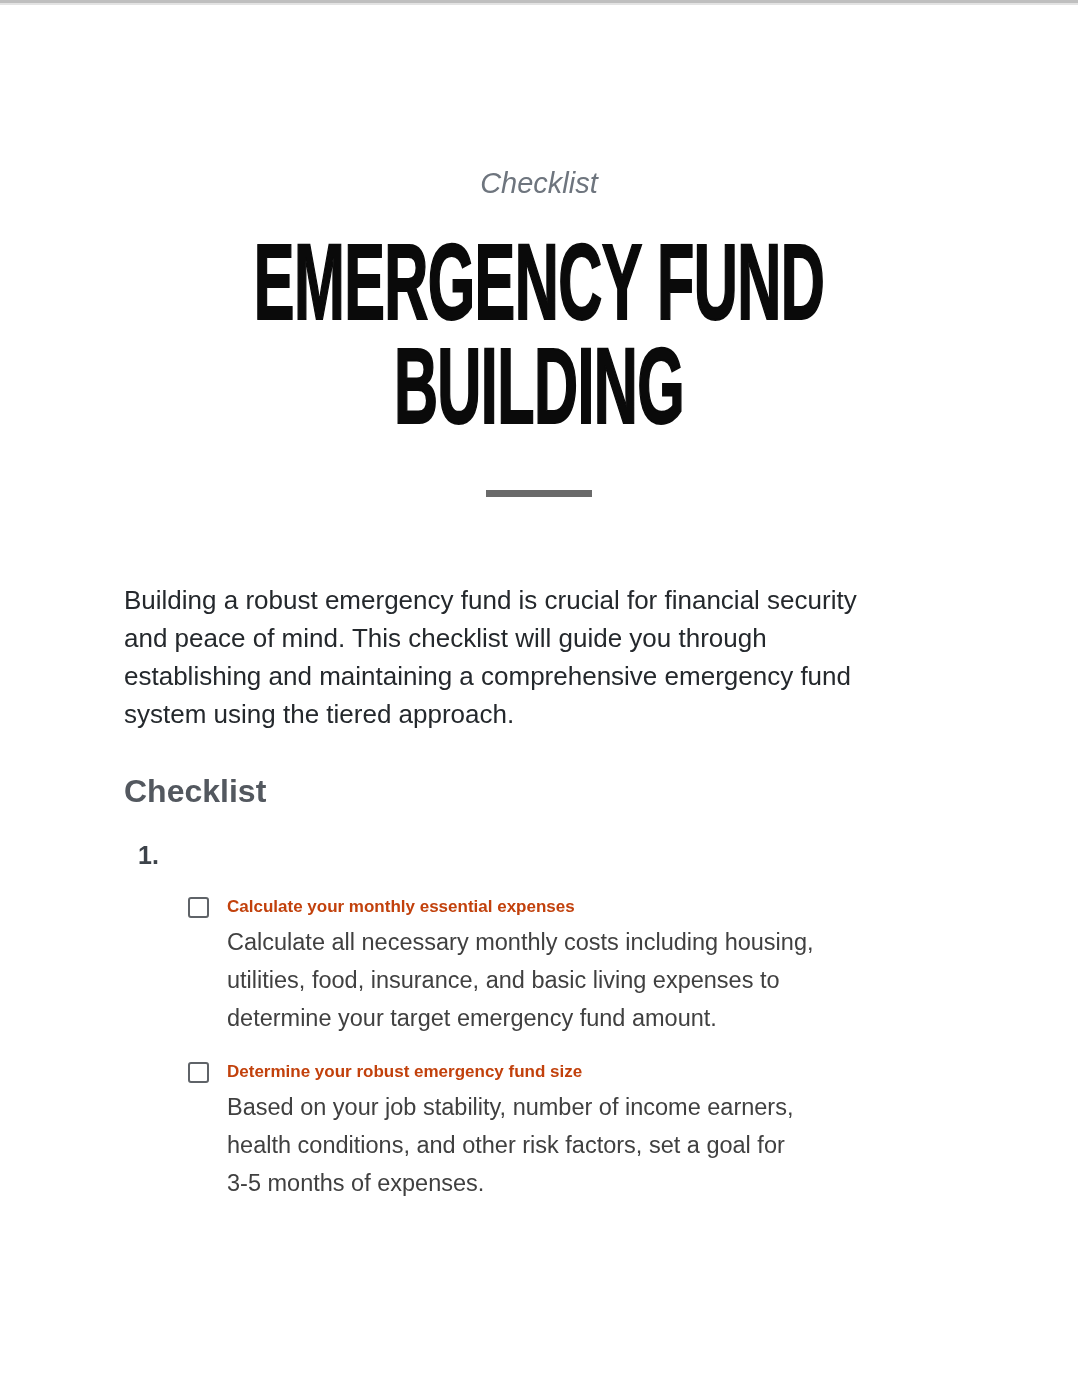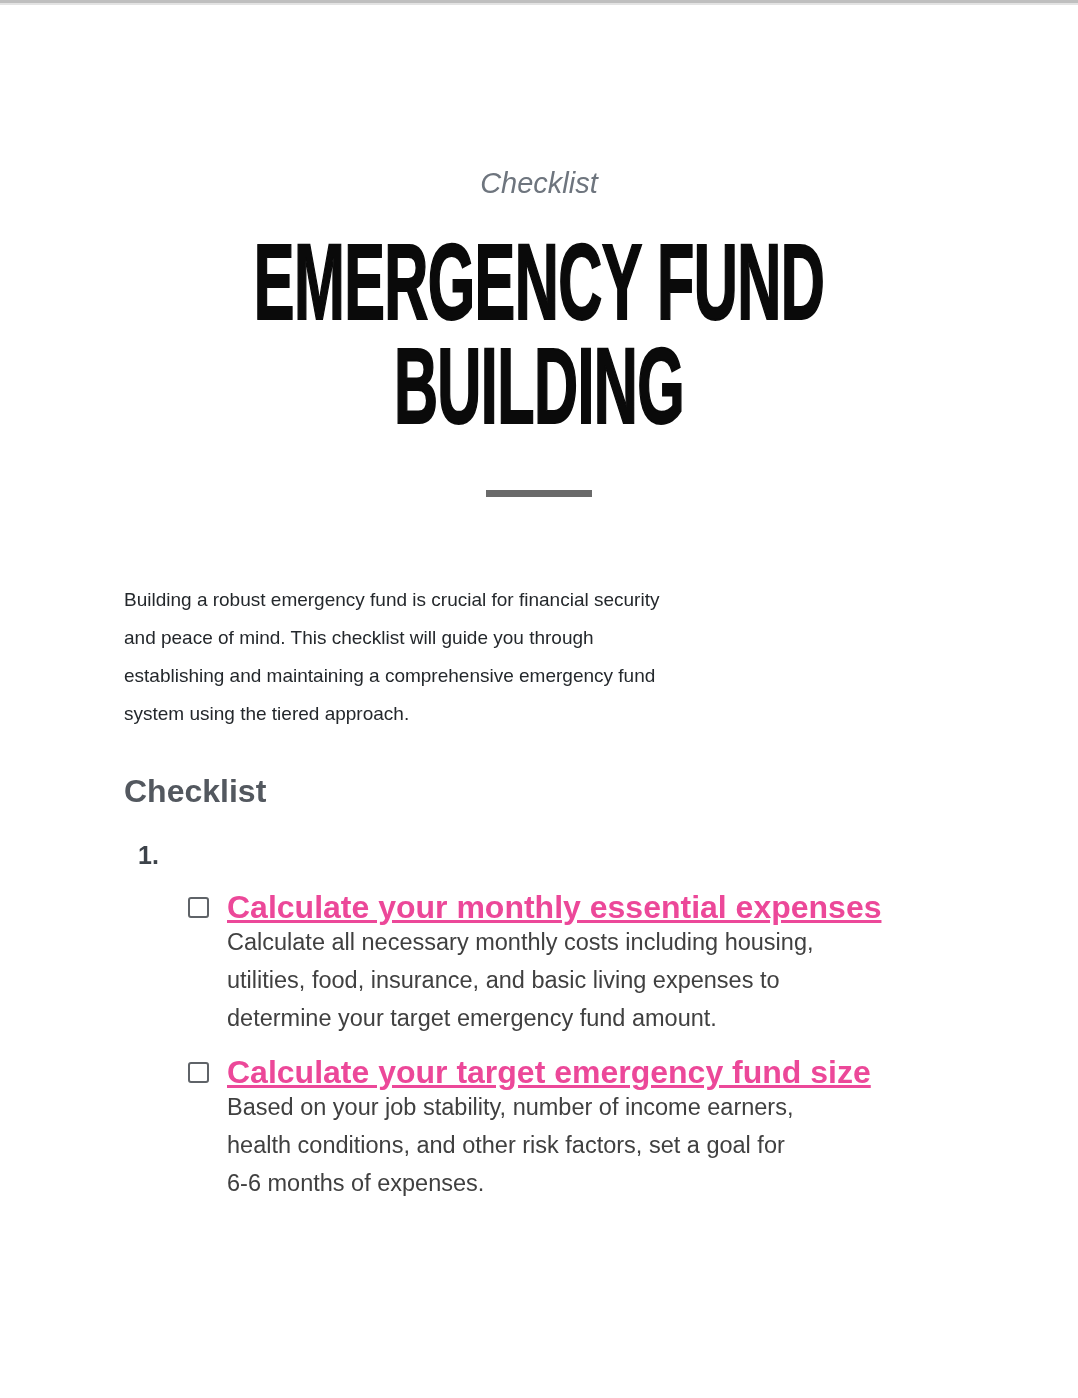--- a/index.html
+++ b/index.html
@@ -49,21 +49,21 @@
     height: 7px;
     background: #6a6a6a;
     margin: 52px auto 0 auto;
   }
   .content {
     width: 830px;
     margin: 0 auto;
   }
   .intro {
     margin-top: 84px;
-    font-size: 19px;
+    font-size: 26px;
     line-height: 38px;
     color: #24282c;
     white-space: pre-line;
   }
   .section-heading {
     margin-top: 38px;
     font-size: 32px;
     line-height: 40px;
     font-weight: 700;
     color: #53585f;
@@ -98,25 +98,24 @@
     margin-top: 6px;
     margin-right: 18px;
     background: #ffffff;
     cursor: pointer;
   }
   .check-body {
     flex: 1 1 auto;
     max-width: 720px;
   }
   .check-title {
-    font-size: 32px;
+    font-size: 17px;
     line-height: 32px;
     font-weight: 700;
-    color: #ec4899;
-    text-decoration: underline;
+    color: #c2410c;
   }
   .check-desc {
     font-size: 23.5px;
     line-height: 38px;
     color: #404040;
     white-space: pre-line;
   }
 </style>
 </head>
 <body>
@@ -149,20 +148,20 @@
       <div class="check-title">Calculate your monthly essential expenses</div>
       <div class="check-desc">Calculate all necessary monthly costs including housing,
 utilities, food, insurance, and basic living expenses to
 determine your target emergency fund amount.</div>
     </div>
   </div>
 
   <div class="check-item">
     <span class="checkbox"></span>
     <div class="check-body">
-      <div class="check-title">Calculate your target emergency fund size</div>
+      <div class="check-title">Determine your robust emergency fund size</div>
       <div class="check-desc">Based on your job stability, number of income earners,
 health conditions, and other risk factors, set a goal for
-6-6 months of expenses.</div>
+3-5 months of expenses.</div>
     </div>
   </div>
 
 </div>
 
 </body></html>

